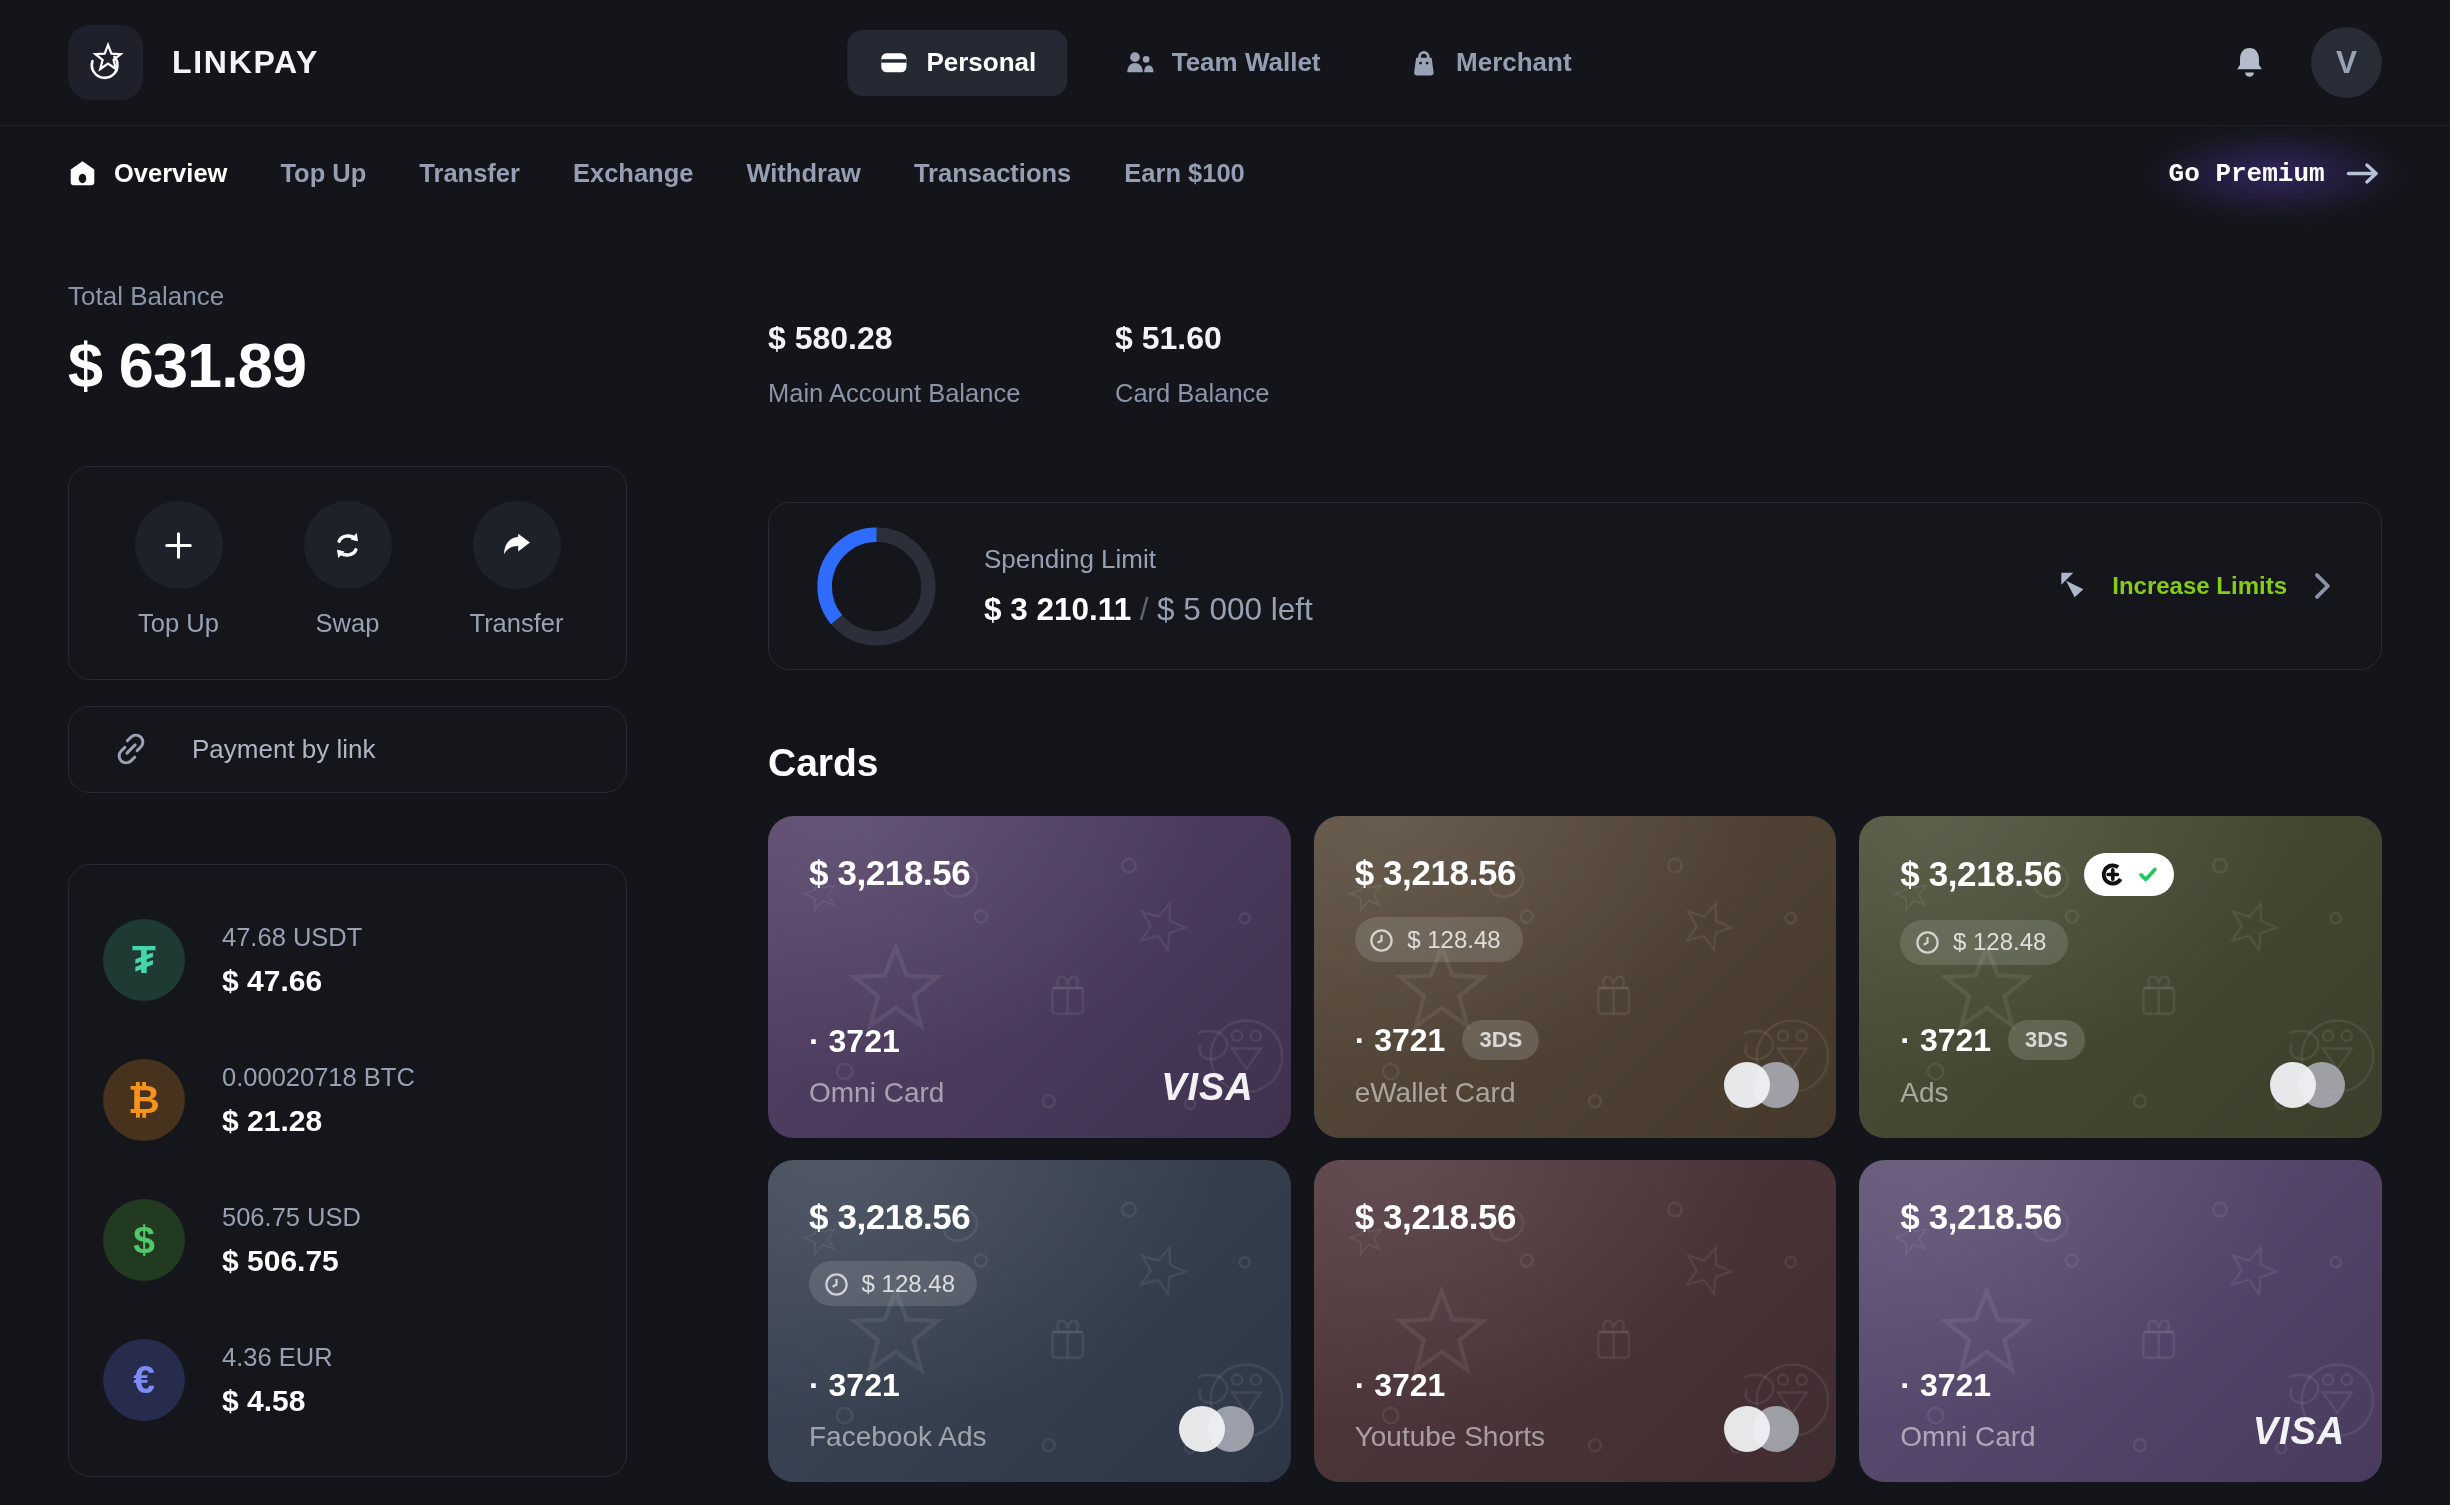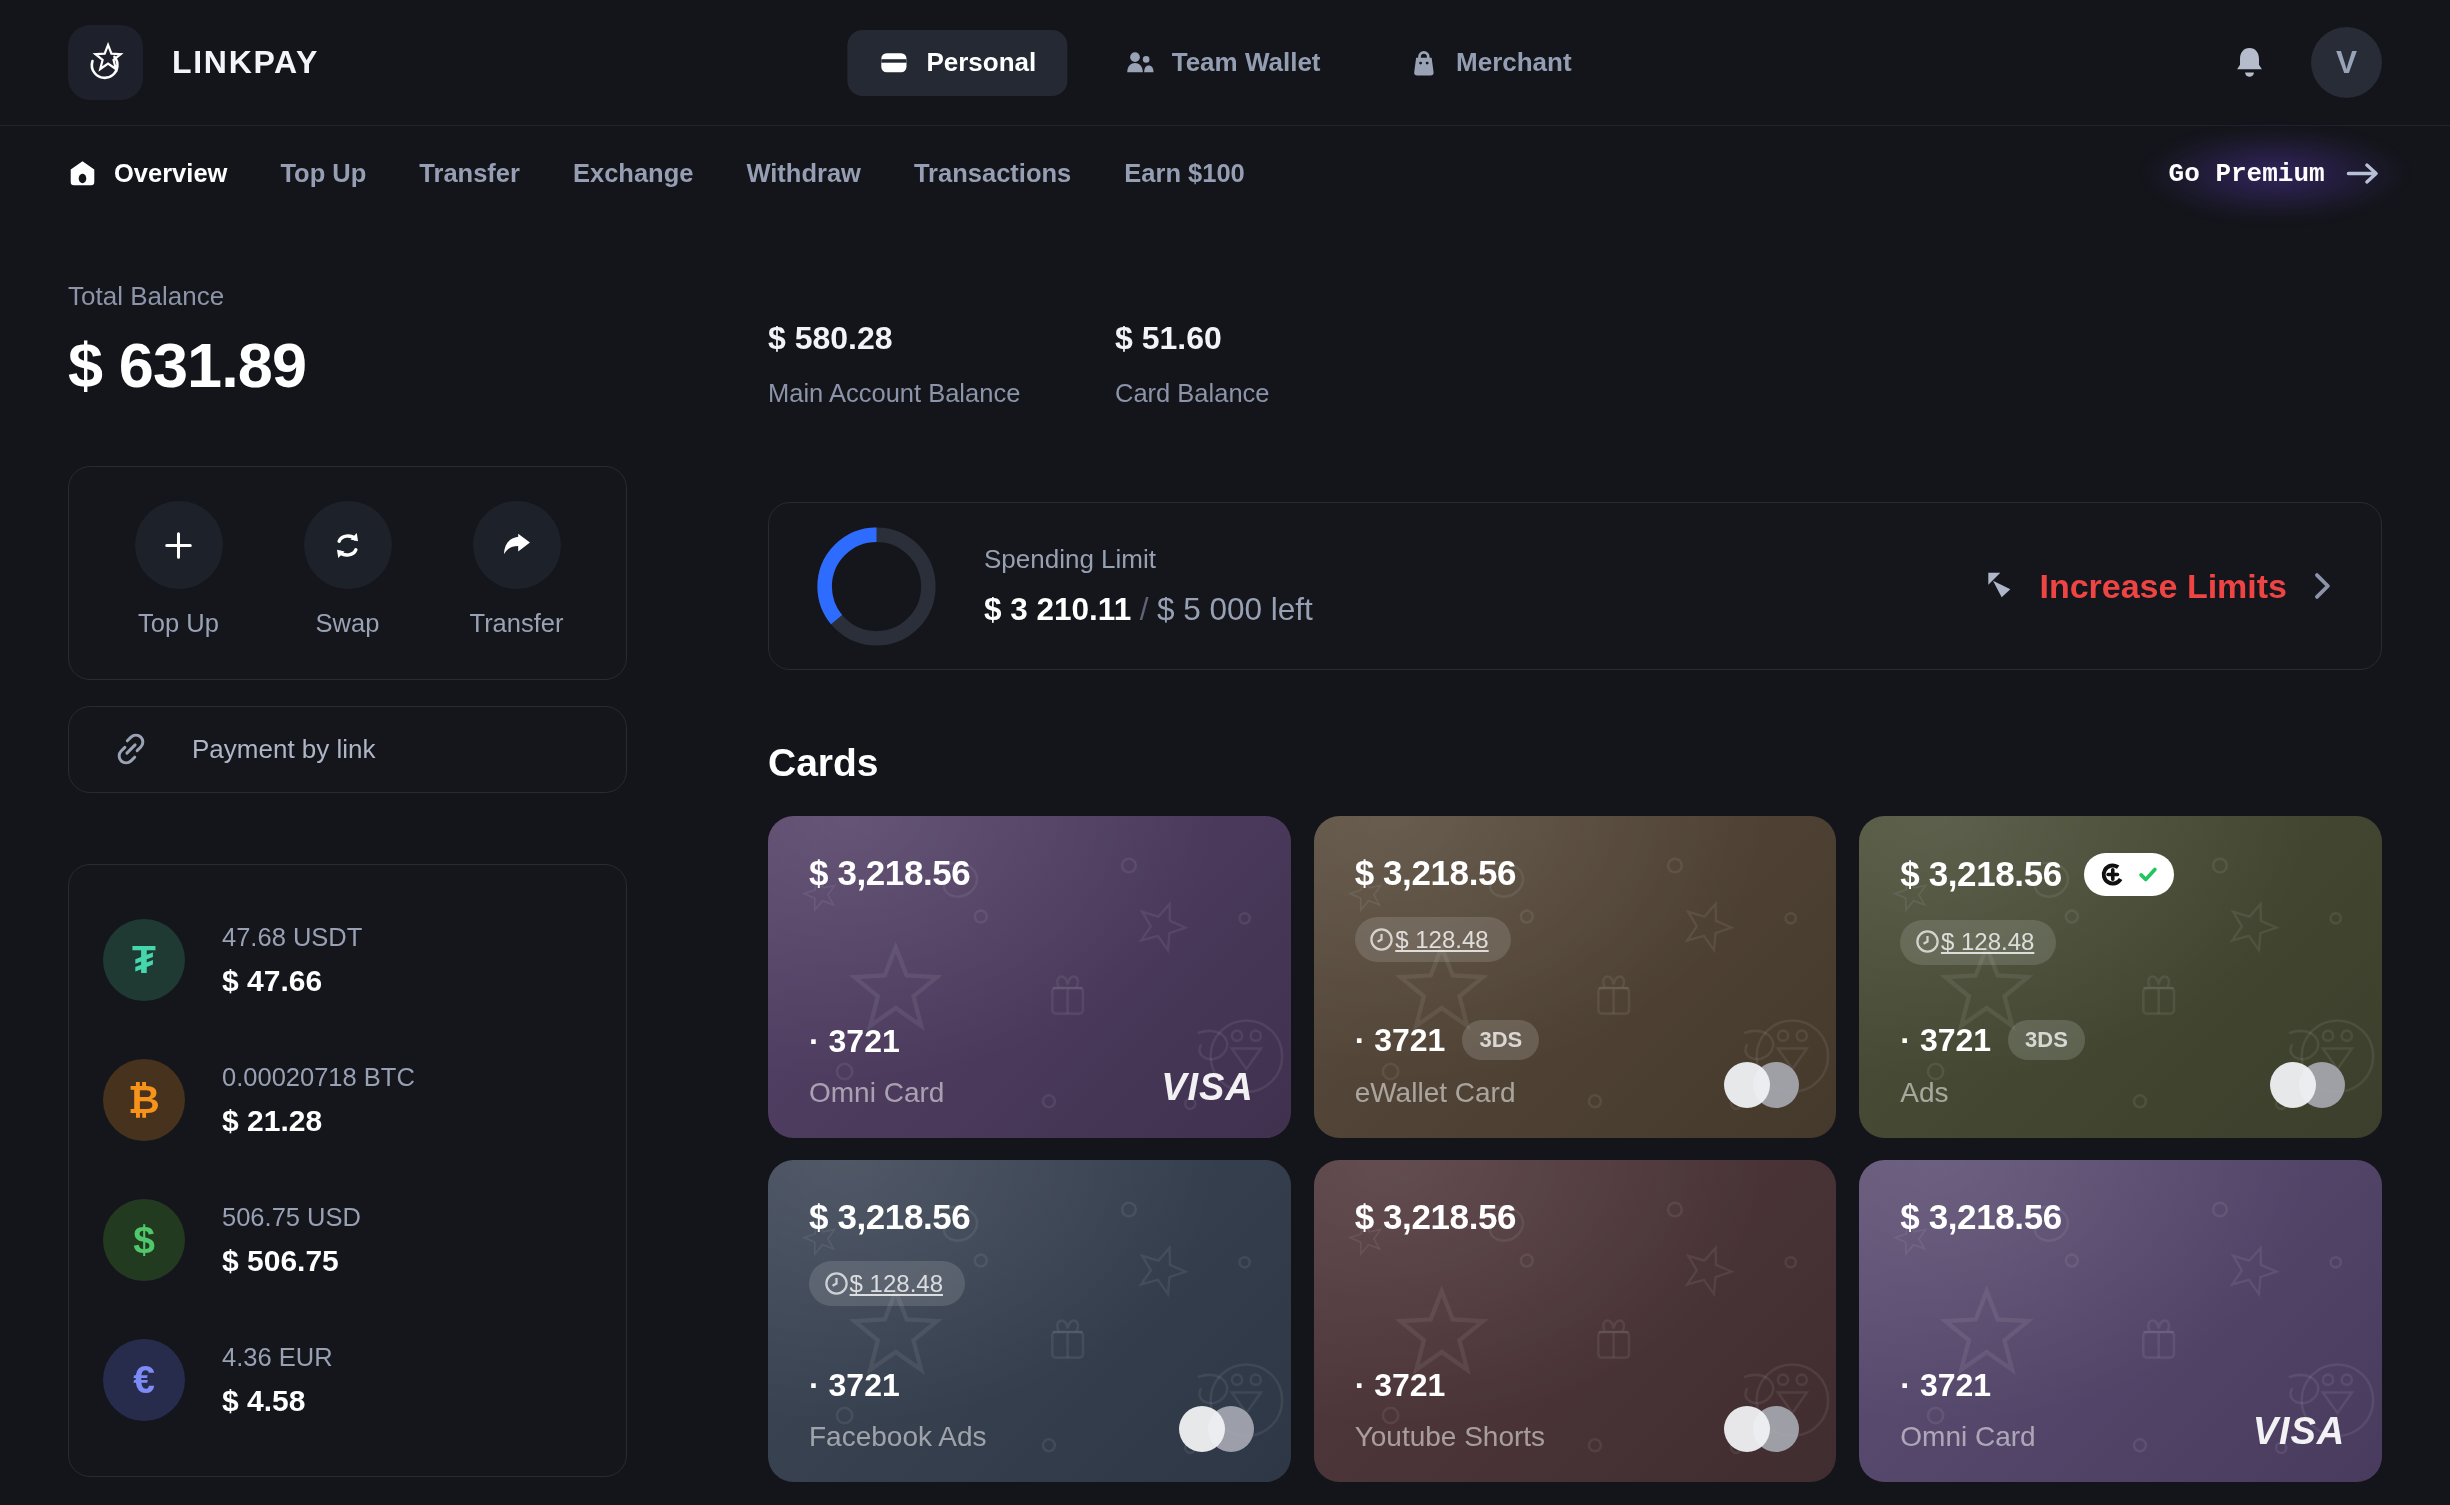--- a/index.html
+++ b/index.html
@@ -77,40 +77,40 @@
   .stat-label { margin-top:22px; font-size:25.5px; color:#8b94a8; }
 
   .limit-card { margin-top:94px; height:168px; display:flex; align-items:center; padding:0 48px; }
   .donut { width:119px; height:119px; flex:none; margin-right:48px; }
   .limit-title { font-size:26px; color:#97a0b3; }
   .limit-amounts { margin-top:15.3px; font-size:31.5px; }
   .limit-spent { font-weight:700; color:#fff; }
   .limit-sep { color:#5d6475; font-weight:400; padding:0 8.5px; }
   .limit-left { color:#98a1b4; font-weight:400; }
   .increase { margin-left:auto; display:flex; align-items:center; gap:24px; cursor:pointer;
-              font-size:34px; font-weight:600; color:#ef4444;text-align:center; }
+              font-size:24px; font-weight:600; color:#84cc16;text-align:center; }
   .increase svg.trend { width:32px; height:32px; }
   .increase svg.chev { width:22px; height:32px; }
 
   .cards-heading { margin-top:71px; font-size:39px; font-weight:700; color:#fff; }
   .cards-grid { margin-top:31px; display:grid; grid-template-columns:repeat(3,1fr); gap:22px 23px; }
 
   .card { position:relative; height:322px; border-radius:25.5px; padding:37px 41px; overflow:hidden;
           cursor:pointer;
           background:radial-gradient(130% 150% at 15% 0%, rgba(255,255,255,0.10), rgba(255,255,255,0) 55%),
                      linear-gradient(135deg, var(--cf,#555), var(--ct,#333)); }
   .doodles { position:absolute; inset:0; width:100%; height:100%; pointer-events:none; }
   .card-top { position:relative; display:flex; align-items:center; gap:22px; }
   .card-amount { font-size:35px; font-weight:700; color:#fff; letter-spacing:-0.4px; }
   .gbadge { display:inline-flex; align-items:center; gap:8.5px; background:#fff; border-radius:850px;
             padding:6.8px 15.3px; }
   .gbadge svg { display:block; }
-  .pending-pill { position:relative; margin-top:24px; display:inline-flex; align-items:flex-start; 
+  .pending-pill { position:relative; margin-top:24px; display:inline-flex; align-items:flex-end; gap:12px;
                   background:rgba(255,255,255,0.13); border-radius:850px; padding:8.5px 22px 8.5px 13.6px;
-                  font-size:24px; color:rgba(255,255,255,0.78);text-decoration:underline; }
+                  font-size:24px; color:rgba(255,255,255,0.78); }
   .pending-pill svg { width:27px; height:27px; }
   .card-bottom { position:absolute; left:41px; right:37px; bottom:29px; display:flex;
                  align-items:flex-end; justify-content:space-between; }
   .masked-row { display:flex; align-items:center; gap:17px; }
   .masked { font-size:32px; font-weight:600; color:#fff; }
   .threeds { background:rgba(255,255,255,0.15); border-radius:850px; padding:6.8px 17px; font-size:22px;
              font-weight:600; color:rgba(255,255,255,0.75); }
   .card-name { margin-top:17px; font-size:28px; color:rgba(255,255,255,0.52); }
   .visa { font-size:38px; font-weight:800; font-style:italic; letter-spacing:0.9px; color:rgba(255,255,255,0.93); }
   .mc { position:relative; width:75px; height:49px; }

